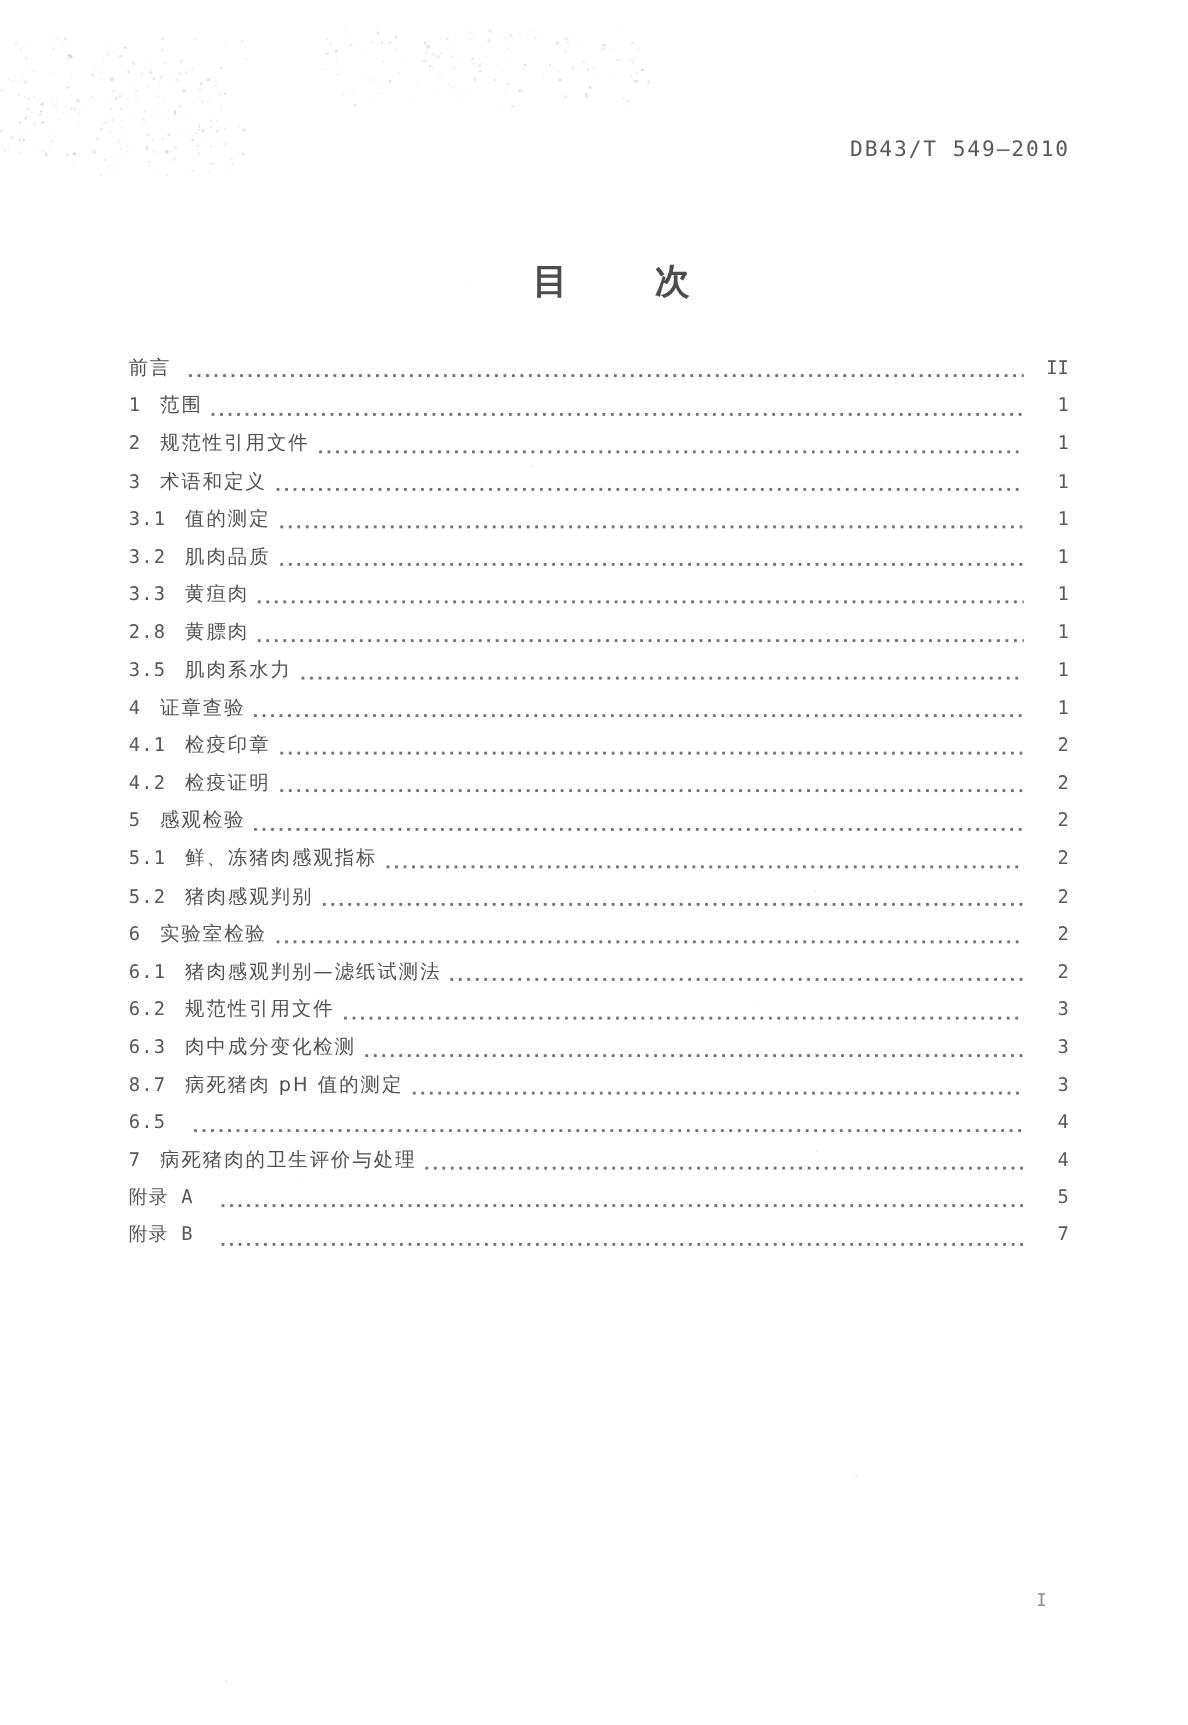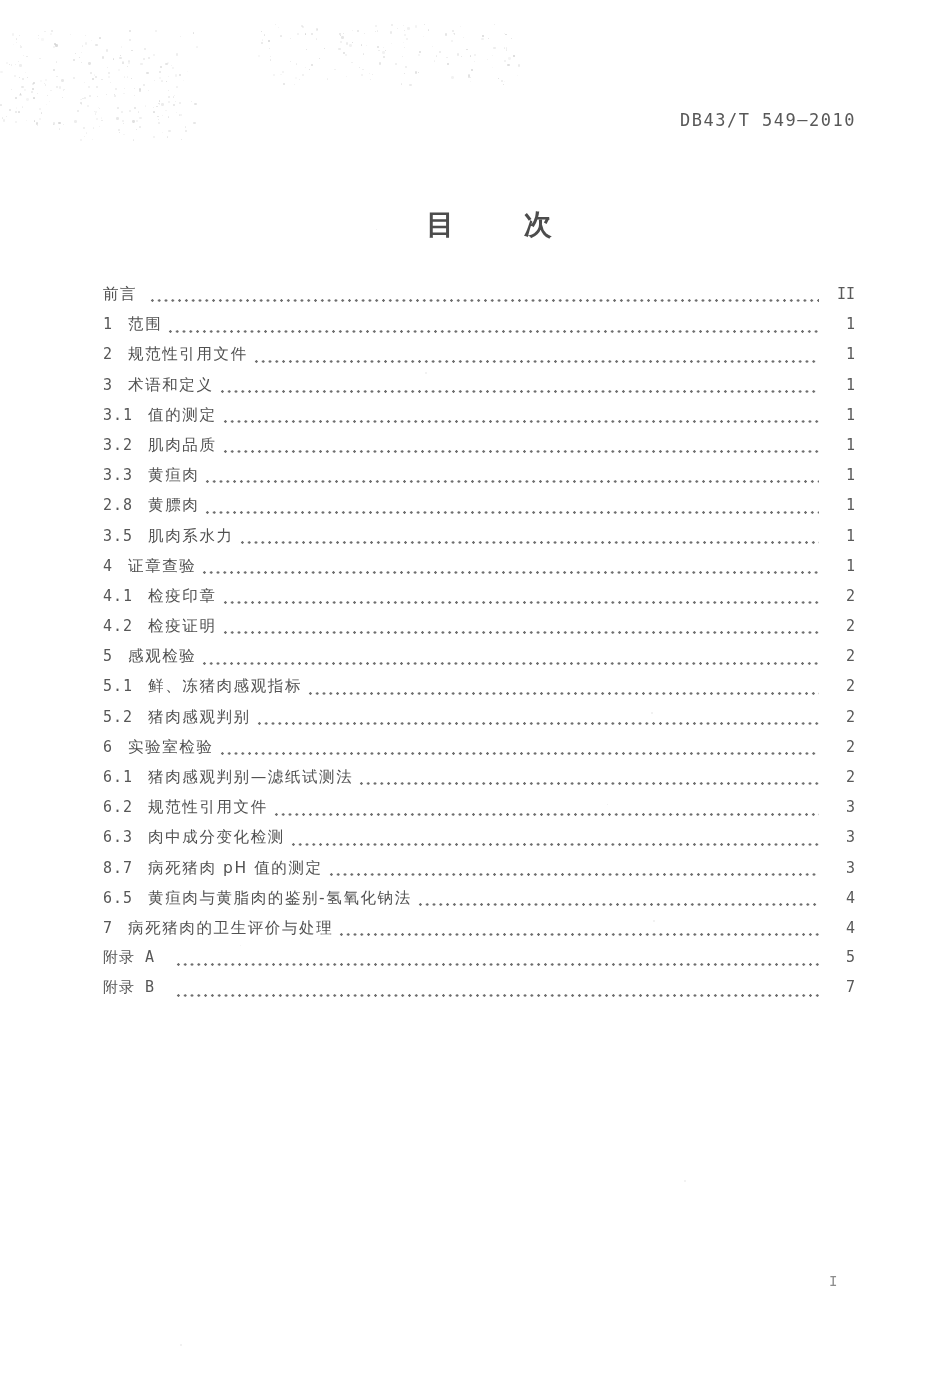--- a/index.html
+++ b/index.html
@@ -650,21 +650,20 @@
 
   <div class="toc-row">
     <span class="num">8.7</span>
     <span class="ttl">病死猪肉 pH 值的测定</span>
     <span class="leader"></span>
     <span class="pg">3</span>
   </div>
 
   <div class="toc-row">
     <span class="num">6.5</span>
-    <span class="ttl">黄疸肉与黄脂肉的鉴别-氢氧化钠法</span>
     <span class="leader"></span>
     <span class="pg">4</span>
   </div>
 
   <div class="toc-row">
     <span class="num">7</span>
     <span class="ttl">病死猪肉的卫生评价与处理</span>
     <span class="leader"></span>
     <span class="pg">4</span>
   </div>

